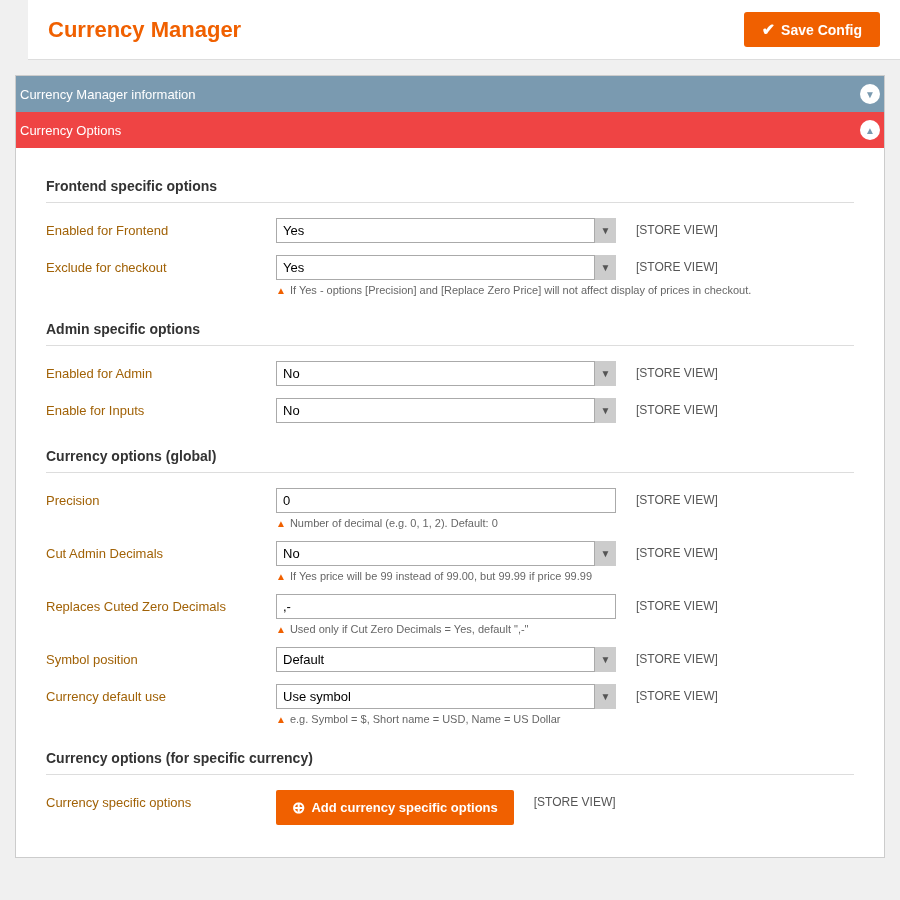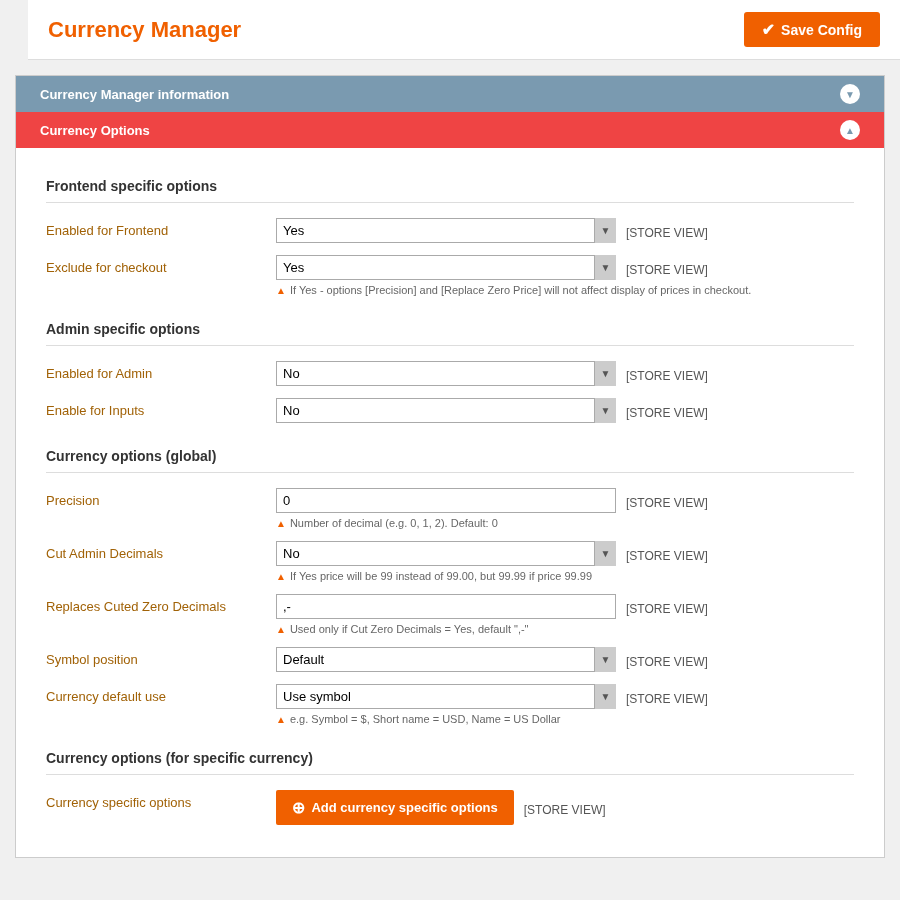--- a/index.html
+++ b/index.html
@@ -48,23 +48,23 @@
 
     .main-content {
       margin: 15px;
       background: #fff;
       border: 1px solid #ccc;
     }
 
     .section-header {
       background: #7a9ab0;
       color: #fff;
-      padding: 8px 24px;
-      font-size: 13px;
-      font-weight: bold;
+      padding: 8px 4px;
+      font-size: 13px;
+      font-weight: normal;
       display: flex;
       justify-content: space-between;
       align-items: center;
       cursor: pointer;
     }
 
     .section-header.dark {
       background: #ef4444;
     }
 
@@ -109,21 +109,21 @@
     }
 
     .form-field {
       flex: 1;
       display: flex;
       flex-direction: column;
     }
 
     .form-field-inline {
       display: flex;
-      align-items: center;
+      gap: 10px;
     }
 
     .field-hint {
       font-size: 11px;
       color: #666;
       margin-top: 4px;
       display: flex;
       align-items: flex-start;
       gap: 4px;
     }

